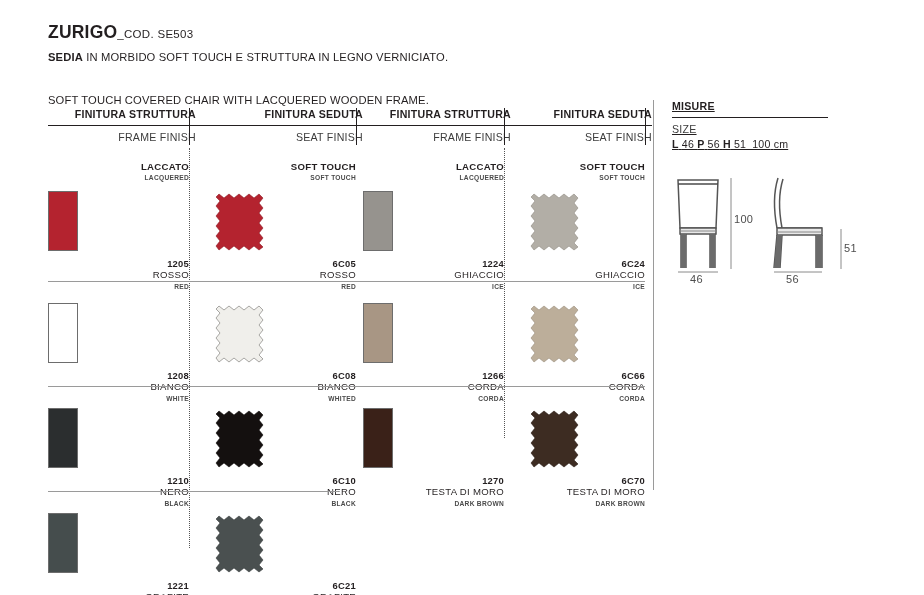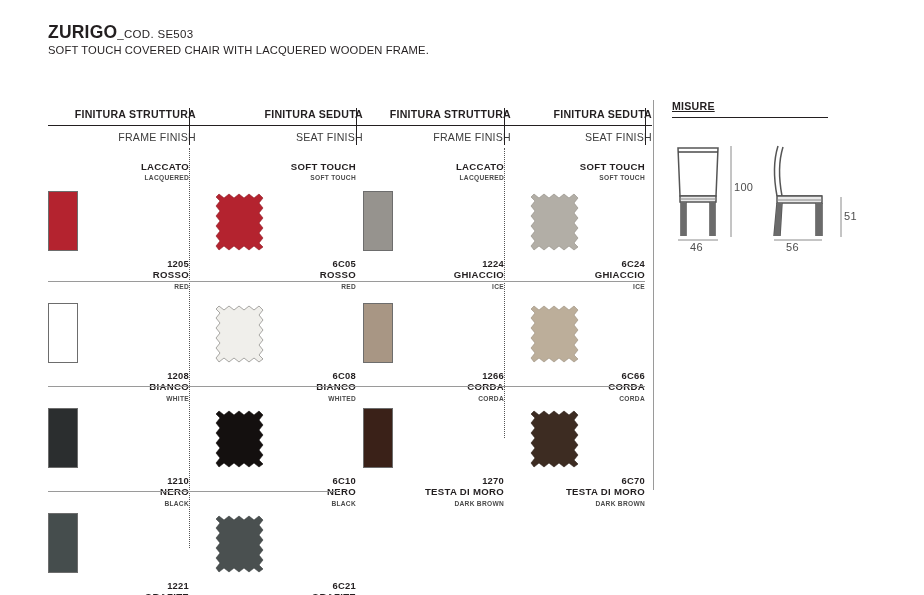--- a/index.html
+++ b/index.html
@@ -23,21 +23,21 @@
   }
   .title-line .model { font-size: 17.5px; }
   .title-line .cod {
     font-size: 11.5px; font-weight: normal; letter-spacing: .3px;
   }
   .subtitle {
     margin-top: 7px; font-size: 11.2px; letter-spacing: .15px;
     line-height: 15px; white-space: nowrap;
   }
   .subtitle .b { font-weight: bold; }
-  .subtitle-row2 { font-size: 11.2px; letter-spacing: .15px; line-height: 15px; white-space: nowrap; }
+  .subtitle-row2 { font-size: 11.2px; letter-spacing: .15px; line-height: 15px; white-space: nowrap; margin-top: 28px; }
 
   
   .board { position: absolute; left: 48px; top: 108px; width: 828px; text-align: right; }
 
   .col-heads { display: flex; position: relative; }
   .col-head { position: relative; }
   .ch-it {
     font-size: 10.6px; font-weight: bold; letter-spacing: .25px;
     padding-bottom: 5px; white-space: nowrap;
   }
@@ -76,21 +76,21 @@
     border: 1px solid #6d6d6d;
   }
   
   .sw-fab { width: 52px; height: 62px; display: block; }
 
   .code {
     font-size: 9.4px; font-weight: bold; letter-spacing: .25px;
     line-height: 11px; margin-top: 3px;
   }
   .cname {
-    font-size: 9.6px; font-weight: bold; letter-spacing: .3px;
+    font-size: 9.6px; font-weight: normal; letter-spacing: .3px;
     line-height: 11.5px;
   }
   .cname-en {
     font-size: 6.6px; font-weight: bold; letter-spacing: .3px;
     color: #4a4a4a; line-height: 9px; margin-top: 1px;
   }
 
   
   .dotted-sep {
     position: absolute; top: 0; bottom: 0; width: 0;
@@ -119,20 +119,24 @@
     position: absolute; font-size: 11px; color: #4d4d4d;
     letter-spacing: .3px;
   }
 </style>
 </head>
 <body>
 
 <div class="header">
   <div class="title-line">
     <span class="model">ZURIGO</span><span class="cod">_COD. SE503</span>
+  </div>
+  <div class="subtitle">
+    <span class="b">SEDIA</span>
+    <span>IN MORBIDO SOFT TOUCH E STRUTTURA IN LEGNO VERNICIATO.</span>
   </div>
   <div class="subtitle-row2">
     <span>SOFT TOUCH COVERED</span>
     <span class="b">CHAIR</span>
     <span>WITH LACQUERED WOODEN FRAME.</span>
   </div>
 </div>
 
 <div class="board">
 
@@ -350,20 +354,30 @@
     </div>
 
   </div>
 </div>
 
 <div class="main-vrule" style="left:653px; top:100px; height:390px"></div>
 
 <div class="misure">
   <div class="ch-it">MISURE</div>
   <div class="mis-rule"></div>
+  <div class="mis-size">SIZE</div>
+  <div class="mis-dims">
+    <span class="b">L</span>
+    <span>46</span>
+    <span class="b">P</span>
+    <span>56</span>
+    <span class="b">H</span>
+    <span>51_100</span>
+    <span>cm</span>
+  </div>
 
   <div class="drawings">
 
     <svg width="105" height="105" viewBox="0 0 105 105" style="position:absolute;left:0;top:0">
       <g fill="none" stroke="#4a4a4a" stroke-width="1.5">
 
         <path d="M6,8 L46,8 L44,56 L8,56 Z" stroke="#555"></path>
 
         <line x1="6" y1="12" x2="46" y2="12"></line>
 

